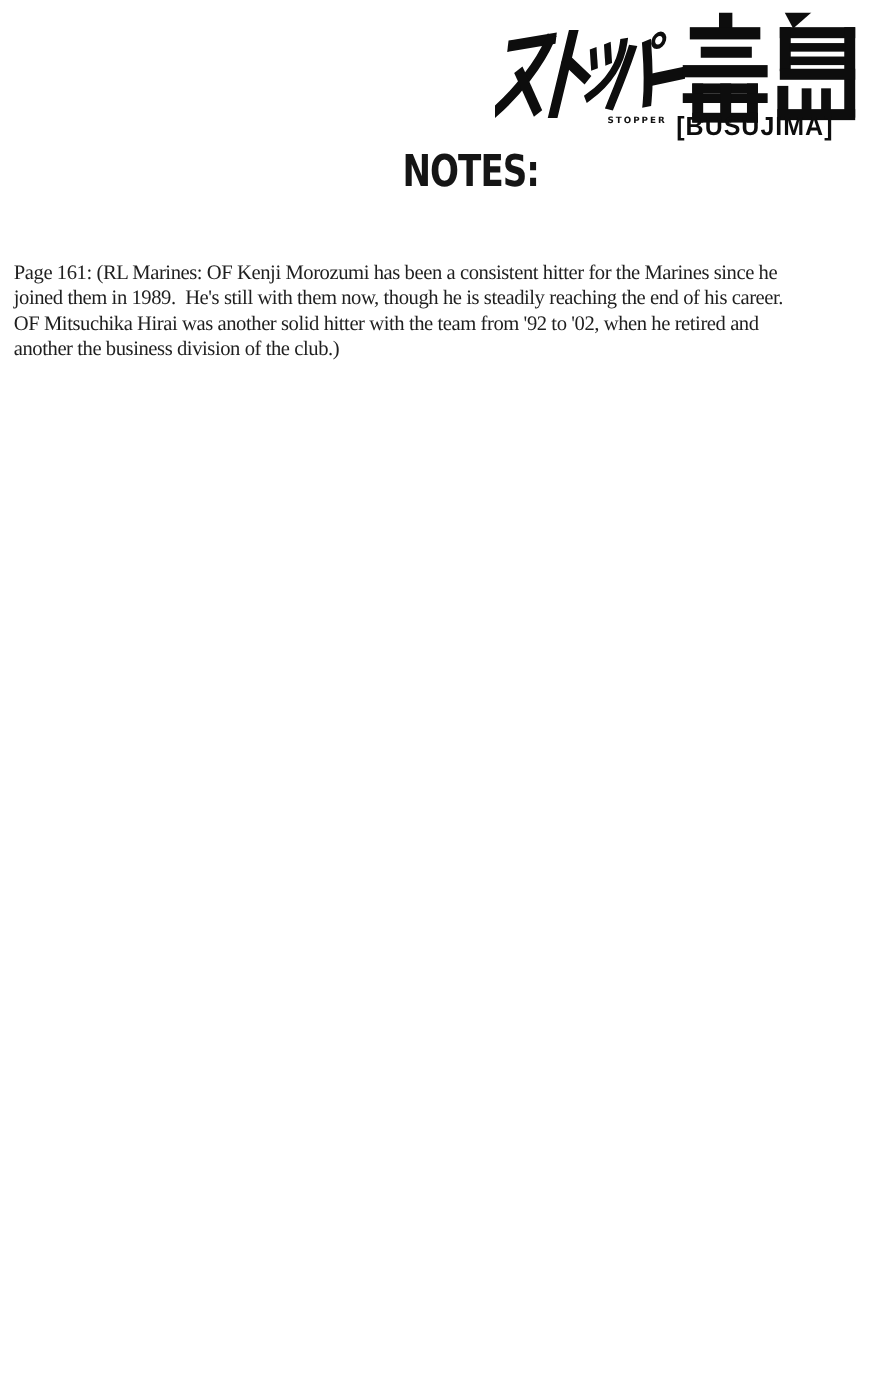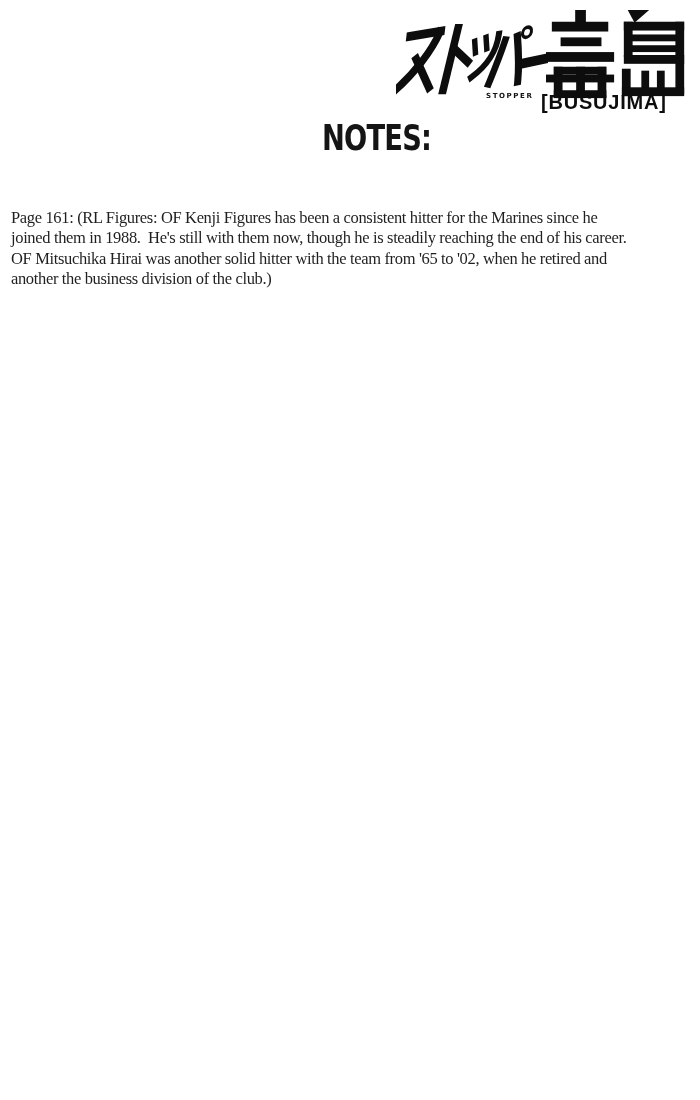--- a/index.html
+++ b/index.html
@@ -162,19 +162,19 @@
       </g>
     </svg>
 
     <span class="logo-stopper">STOPPER</span>
     <span class="logo-busujima">[BUSUJIMA]</span>
   </div>
 
   <div class="notes-heading">NOTES:</div>
 
   <div class="notes-body">
-    <div class="notes-line">Page 161: (RL Figures: OF Kenji Figures has been a consistent hitter for the Marines since he</div>
-    <div class="notes-line">joined them in 1988.  He's still with them now, though he is steadily reaching the end of his career.</div>
-    <div class="notes-line">OF Mitsuchika Hirai was another solid hitter with the team from '65 to '02, when he retired and</div>
+    <div class="notes-line">Page 161: (RL Marines: OF Kenji Morozumi has been a consistent hitter for the Marines since he</div>
+    <div class="notes-line">joined them in 1989.  He's still with them now, though he is steadily reaching the end of his career.</div>
+    <div class="notes-line">OF Mitsuchika Hirai was another solid hitter with the team from '92 to '02, when he retired and</div>
     <div class="notes-line">another the business division of the club.)</div>
   </div>
 
 </div>
 
 </body></html>

